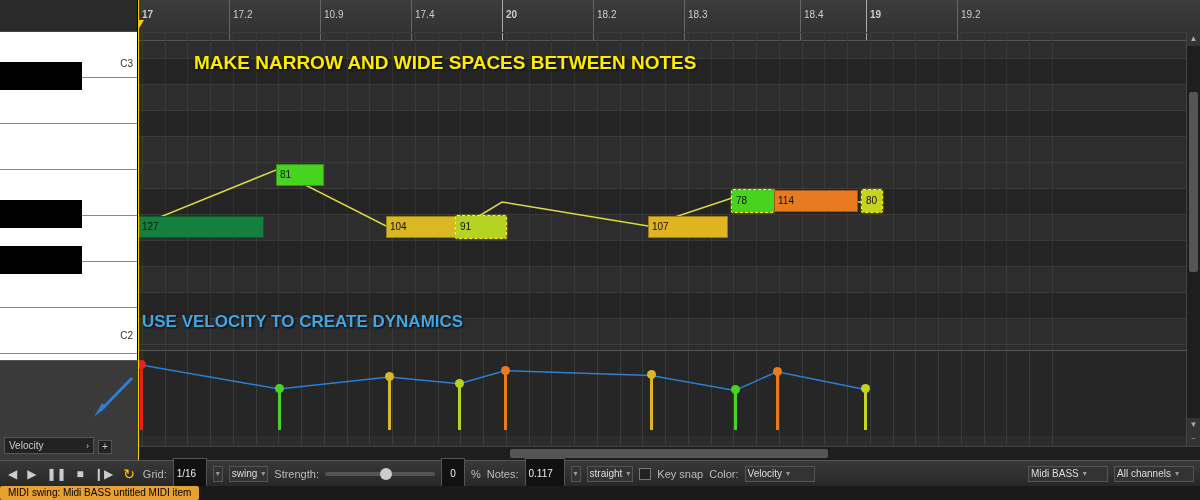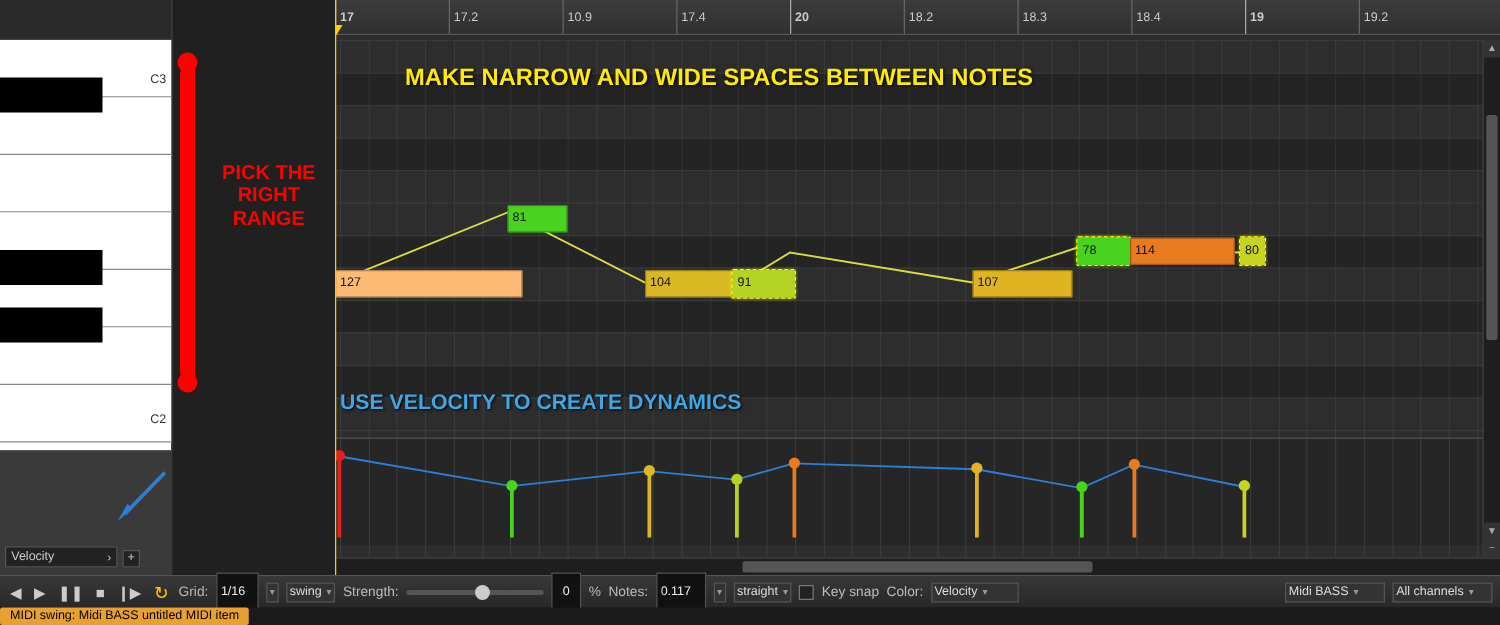--- a/index.html
+++ b/index.html
@@ -129,21 +129,21 @@
   
   .grid-area {
     flex: 1;
     position: relative;
     background: #2d2d2d;
     overflow: hidden;
   }
   .ruler {
     position: absolute;
     top: 0; left: 0; right: 0;
-    height: 28px;
+    height: 41px;
     background: linear-gradient(#3c3c3c,#303030);
     border-bottom: 1px solid #555;
     font-size: 10px;
     color: #ccc;
   }
   .ruler-mark {
     position: absolute;
     top: 0;
     height: 100%;
     border-left: 1px solid #666;
@@ -399,37 +399,33 @@
         <polygon points="2,44 14,34 10,30" fill="#2b7fd4"></polygon>
       </svg>
       <div class="velocity-select">
         <span>Velocity</span>
         <span class="chev">›</span>
       </div>
       <div class="plus-btn">+</div>
     </div>
   </div>
 
-  <div class="anno-col">
-    <div class="bracket"></div>
-    <div class="pick-range">PICK THE RIGHT RANGE</div>
-  </div>
 
   <div class="grid-area">
     <div class="loop-region" style="left:0;width:728px"></div>
 
     <div class="ruler" id="ruler">
         <div class="ruler-mark bar" style="left: 0px;">17</div>
         <div class="ruler-mark" style="left: 91px;">17.2</div>
         <div class="ruler-mark" style="left: 182px;">10.9</div>
         <div class="ruler-mark" style="left: 273px;">17.4</div>
         <div class="ruler-mark bar" style="left: 364px;">20</div>
         <div class="ruler-mark" style="left: 455px;">18.2</div>
         <div class="ruler-mark" style="left: 546px;">18.3</div>
-        <div class="ruler-mark" style="left: 637px; text-align: center;">18.4</div>
+        <div class="ruler-mark" style="left: 662px; text-align: center;">18.4</div>
         <div class="ruler-mark bar" style="left: 728px;">19</div>
         <div class="ruler-mark" style="left: 819px;">19.2</div>
       </div>
 
     <div id="vlines">
         <div class="grid-vline" style="left: 3.75px;"></div>
         <div class="grid-vline" style="left: 26.5px;"></div>
         <div class="grid-vline" style="left: 49.25px;"></div>
         <div class="grid-vline" style="left: 72px;"></div>
         <div class="grid-vline" style="left: 94.75px;"></div>
@@ -478,21 +474,21 @@
         <div class="row-line dark" style="top: 78px;"></div>
         <div class="row-line" style="top: 104px;"></div>
         <div class="row-line" style="top: 130px;"></div>
         <div class="row-line dark" style="top: 156px;"></div>
         <div class="row-line" style="top: 182px;"></div>
         <div class="row-line dark" style="top: 208px;"></div>
         <div class="row-line" style="top: 234px;"></div>
         <div class="row-line dark" style="top: 260px;"></div>
         <div class="row-line" style="top: 286px;"></div>
         <div class="row-line" style="top: 312px;"></div>
-        <div class="note" style="left: 0px; width: 150px; top: 184px; background: #fdba74;">127</div>
+        <div class="note" style="left: 0px; width: 126px; top: 184px; background: #15803d;">127</div>
         <div class="note" style="left: 138px; width: 48px; top: 132px; background: rgb(73, 211, 33);">81</div>
         <div class="note" style="left: 248px; width: 70px; top: 184px; background: rgb(217, 184, 35);">104</div>
         <div class="note sel" style="left: 318px; width: 50px; top: 184px; background: rgb(180, 211, 35);">91</div>
         <div class="note" style="left: 510px; width: 80px; top: 184px; background: rgb(224, 180, 32);">107</div>
         <div class="note sel" style="left: 594px; width: 42px; top: 158px; background: rgb(73, 211, 33);">78</div>
         <div class="note" style="left: 636px; width: 84px; top: 158px; background: rgb(232, 122, 31);">114</div>
         <div class="note sel" style="left: 724px; width: 20px; top: 158px; background: rgb(199, 211, 33);">80</div>
       </div>
     <div class="playhead" style="left:0px"></div>
 

